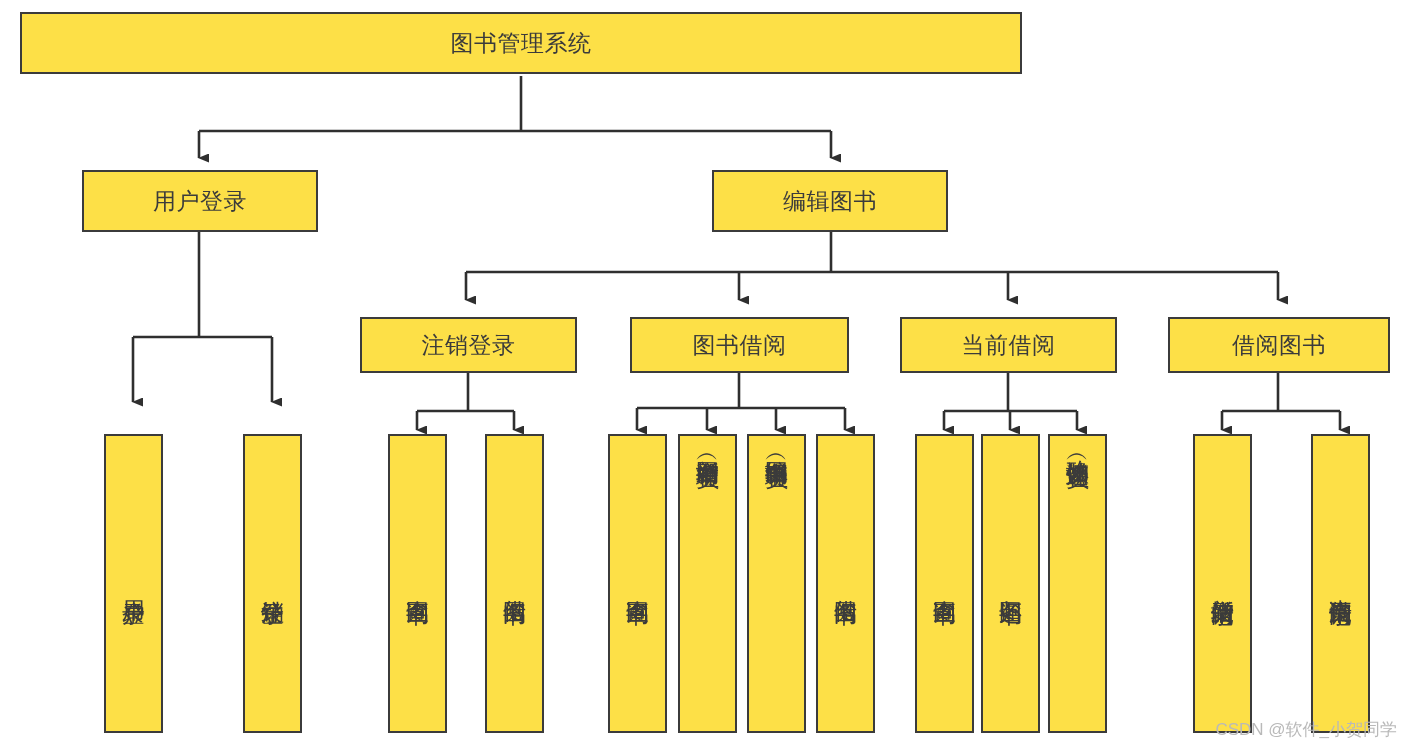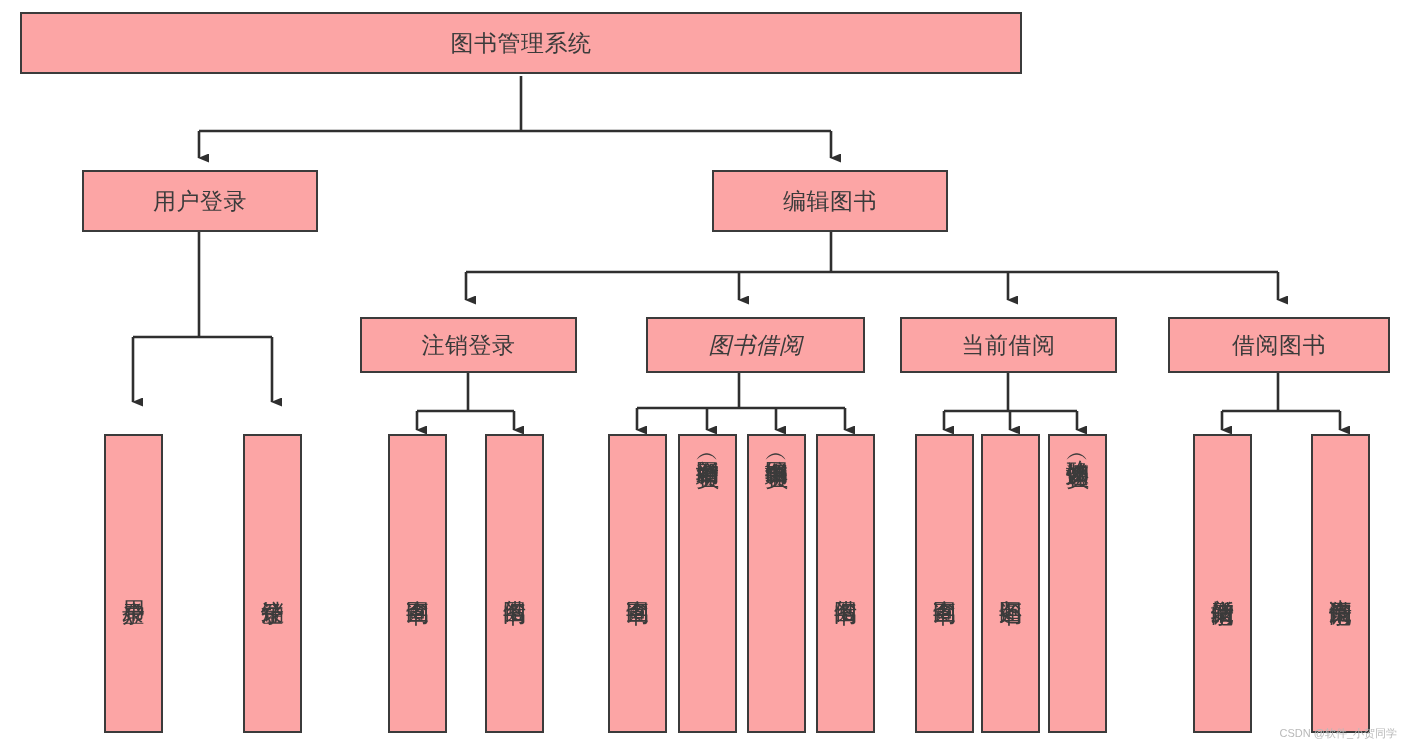--- a/index.html
+++ b/index.html
@@ -22,21 +22,21 @@
     left: 0;
     top: 0;
     width: 1405px;
     height: 747px;
     pointer-events: none;
   }
   .node {
     position: absolute;
     box-sizing: border-box;
     border: 2px solid #3b3b3b;
-    background: #fca5a5;
+    background: #fde047;
     display: flex;
     align-items: center;
     justify-content: center;
     color: #3b3b3b;
     z-index: 2;
   }
   .node .lbl {
     font-size: 23px;
     line-height: 1.05;
     letter-spacing: 0.5px;
@@ -57,21 +57,21 @@
     max-height: 100%;
   }
   .node.vert.mid {
     align-items: center;
     padding-top: 0;
   }
   #watermark {
     position: absolute;
     right: 8px;
     bottom: 6px;
-    font-size: 11px;
+    font-size: 17px;
     color: #b9b9b9;
     z-index: 5;
     white-space: nowrap;
     font-family: "Liberation Sans", "DejaVu Sans", sans-serif;
   }
 </style>
 </head>
 <body>
 
 <div id="canvas">
@@ -135,21 +135,21 @@
   <div class="node" style="left:82px; top:170px; width:236px; height:62px;">
     <span class="lbl">用户登录</span>
   </div>
   <div class="node" style="left:712px; top:170px; width:236px; height:62px;">
     <span class="lbl">编辑图书</span>
   </div>
 
   <div class="node" style="left:360px; top:317px; width:217px; height:56px;">
     <span class="lbl">注销登录</span>
   </div>
-  <div class="node" style="left:646px; top:317px; width:219px; height:56px;font-style:italic;">
+  <div class="node" style="left:630px; top:317px; width:219px; height:56px;">
     <span class="lbl">图书借阅</span>
   </div>
   <div class="node" style="left:900px; top:317px; width:217px; height:56px;">
     <span class="lbl">当前借阅</span>
   </div>
   <div class="node" style="left:1168px; top:317px; width:222px; height:56px;">
     <span class="lbl">借阅图书</span>
   </div>
 
   <div class="node vert mid" style="left:104px; top:434px; width:59px; height:299px;">

